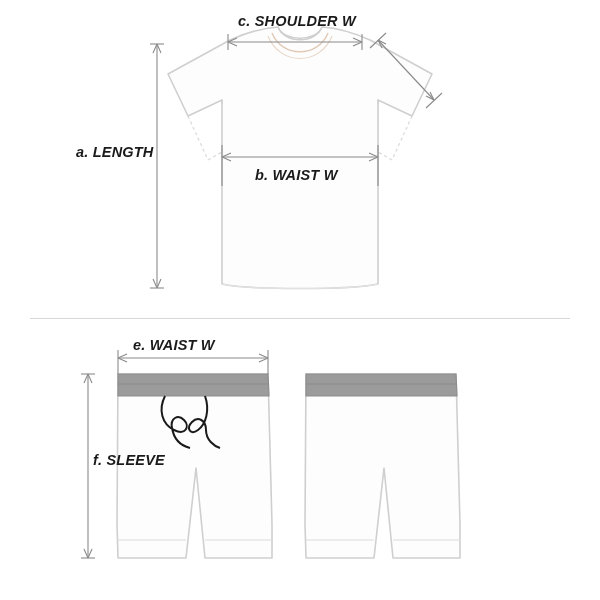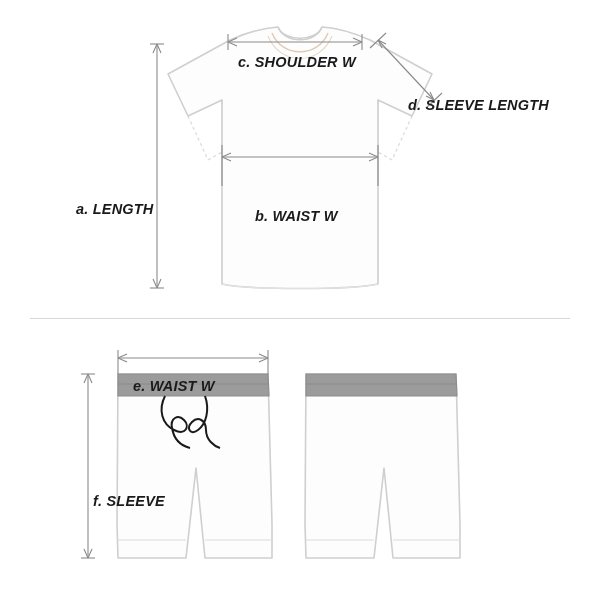--- a/index.html
+++ b/index.html
@@ -34,21 +34,20 @@
   }
   .label {
     position: absolute;
     font-family: "Liberation Sans", sans-serif;
     font-style: italic;
     font-weight: bold;
     font-size: 14.5px;
     color: #1a1a1a;
     white-space: nowrap;
     letter-spacing: 0.2px;
-    margin-top: 41px;
   }
   svg { display: block; }
   .svg-layer {
     position: absolute;
     left: 0;
     top: 0;
   }
 </style>
 </head>
 <body>
@@ -114,24 +113,23 @@
 
       <g stroke="#8a8a8a" stroke-width="1.1" fill="none">
         <line x1="378" y1="40" x2="434" y2="100"></line>
         <line x1="370" y1="48" x2="386" y2="33"></line>
         <line x1="426" y1="108" x2="442" y2="93"></line>
         <path d="M378,40 L386,44 M378,40 L382,48"></path>
         <path d="M434,100 L426,96 M434,100 L430,92"></path>
       </g>
     </svg>
 
-    <span class="label" style="left:76px; top:160px;text-align:right;">a. LENGTH</span>
+    <span class="label" style="left:76px; top:144px;text-align:right;">a. LENGTH</span>
     <span class="label" style="left:255px; top:167px;">b. WAIST W</span>
     <span class="label" style="left:238px; top:13px;">c. SHOULDER W</span>
-    <span class="label" style="left:408px; top:56px;">d. SLEEVE LENGTH</span>
   </div>
 
   <div class="divider"></div>
 
   <div class="panel" id="panel-bottom">
     <svg class="svg-layer" width="600" height="282" viewBox="0 0 600 282">
 
       <g>
         <path d="M118,56
                  L268,56

